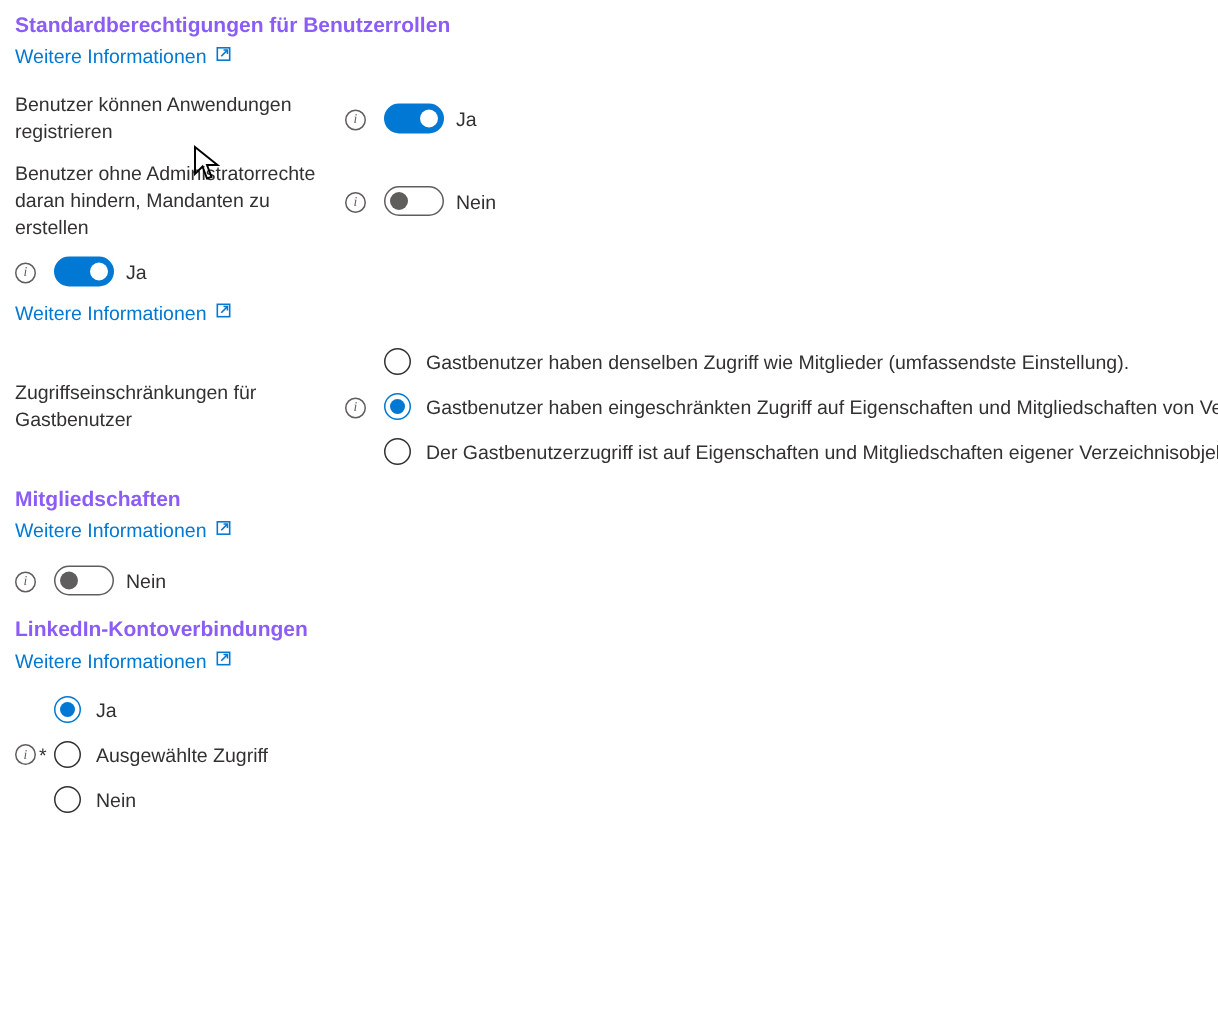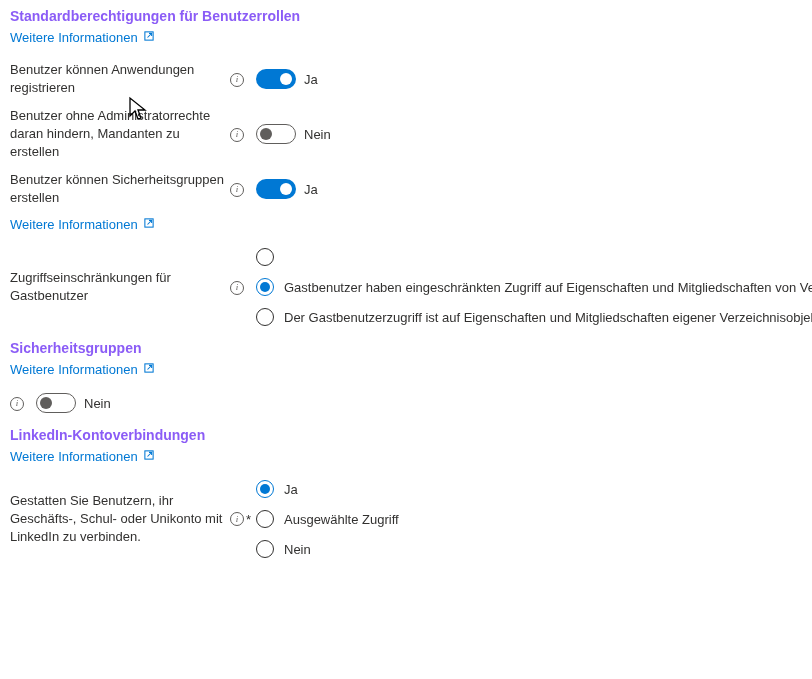--- a/index.html
+++ b/index.html
@@ -192,21 +192,20 @@
       <div class="toggle-wrap">
         <div class="toggle off">
             <div class="knob"></div>
           </div>
         <span class="toggle-state">Nein</span>
       </div>
     </div>
   </div>
 
   <div class="setting-row">
-    <div class="setting-label">Benutzer können Sicherheitsgruppen erstellen</div>
     <div class="info-col">
       <span class="info-icon">i</span>
     </div>
     <div class="control-col">
       <div class="toggle-wrap">
         <div class="toggle on">
             <div class="knob"></div>
           </div>
         <span class="toggle-state">Ja</span>
       </div>
@@ -227,34 +226,35 @@
   </a>
 
   <div class="setting-row">
     <div class="setting-label">Zugriffseinschränkungen für Gastbenutzer</div>
     <div class="info-col">
       <span class="info-icon">i</span>
     </div>
     <div class="control-col">
       <div class="radio-row">
         <span class="radio"></span>
+        <span class="radio-label">Gastbenutzer haben denselben Zugriff wie Mitglieder (umfassendste Einstellung).</span>
       </div>
       <div class="radio-row">
         <span class="radio selected"></span>
         <span class="radio-label">Gastbenutzer haben eingeschränkten Zugriff auf Eigenschaften und Mitgliedschaften von Verzeic</span>
       </div>
       <div class="radio-row">
         <span class="radio"></span>
         <span class="radio-label">Der Gastbenutzerzugriff ist auf Eigenschaften und Mitgliedschaften eigener Verzeichnisobjekte b</span>
       </div>
     </div>
   </div>
 
   
-  <div class="section-heading">Sicherheitsgruppen</div>
+  <div class="section-heading">Mitgliedschaften</div>
 
   <a class="learn-more">
     <span>Weitere Informationen</span>
     <span>
       <svg viewBox="0 0 16 16" fill="none" stroke="#0078d4" stroke-width="1.4">
         <rect x="2.5" y="2.5" width="11" height="11"></rect>
           <path d="M6 10 L11 5"></path>
           <path d="M8 4.5 H11.5 V8"></path>
       </svg>
     </span>
@@ -282,21 +282,20 @@
     <span>
       <svg viewBox="0 0 16 16" fill="none" stroke="#0078d4" stroke-width="1.4">
         <rect x="2.5" y="2.5" width="11" height="11"></rect>
           <path d="M6 10 L11 5"></path>
           <path d="M8 4.5 H11.5 V8"></path>
       </svg>
     </span>
   </a>
 
   <div class="setting-row">
-    <div class="setting-label">Gestatten Sie Benutzern, ihr Geschäfts-, Schul- oder Unikonto mit LinkedIn zu verbinden.</div>
     <div class="info-col">
       <span class="info-icon">i</span>
       <span class="asterisk">*</span>
     </div>
     <div class="control-col">
       <div class="radio-row">
         <span class="radio selected"></span>
         <span class="radio-label">Ja</span>
       </div>
       <div class="radio-row">

